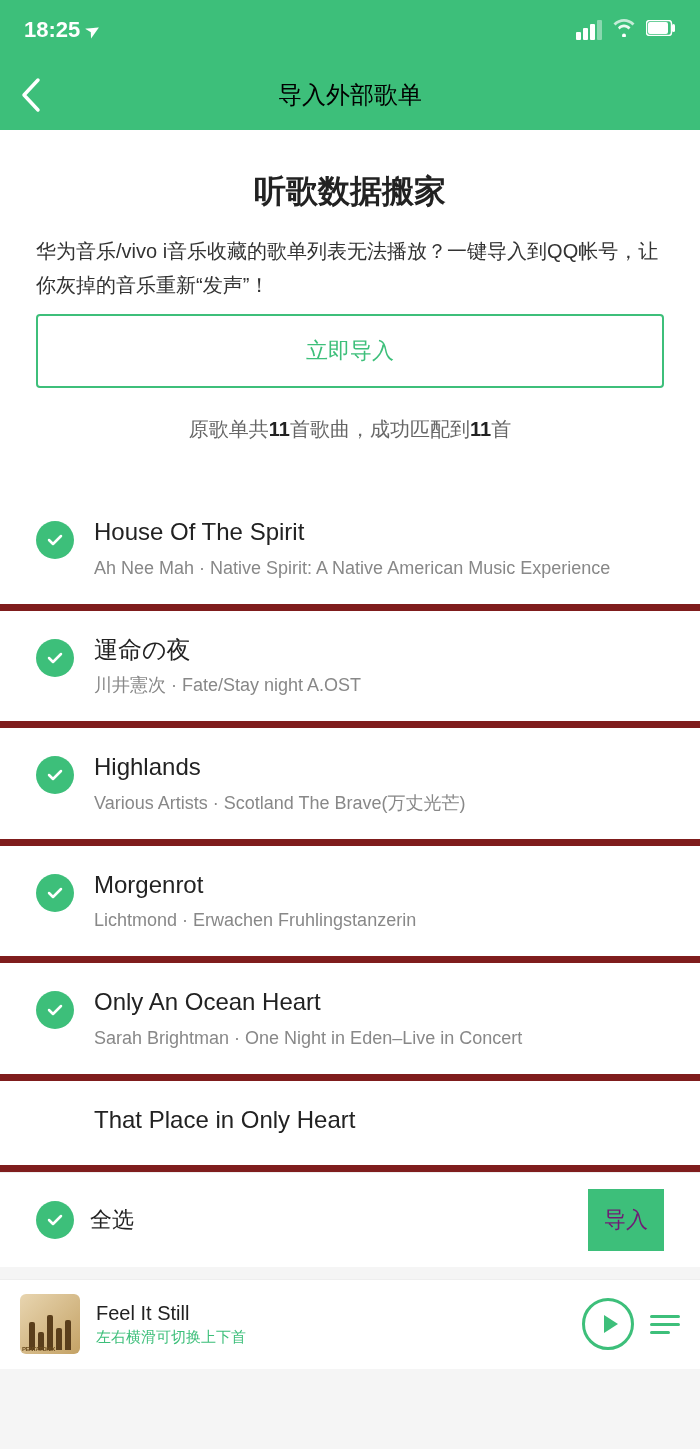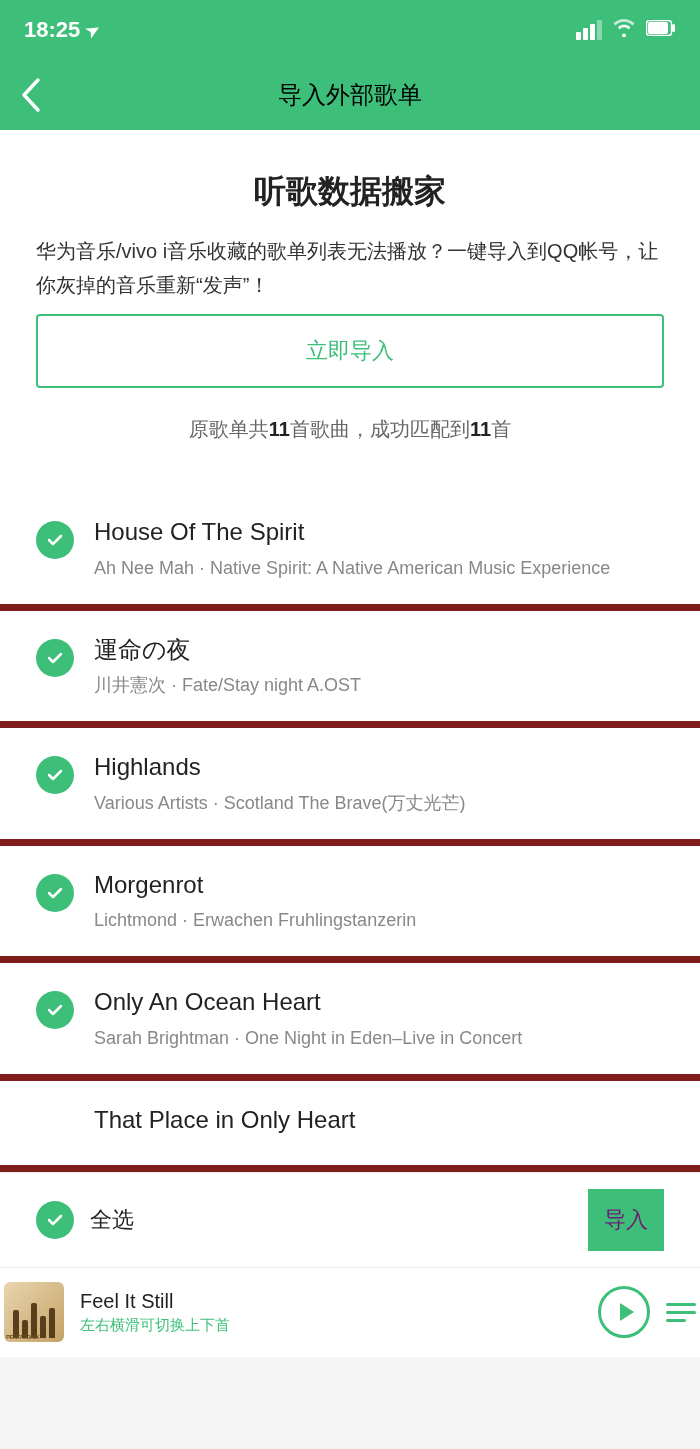--- a/index.html
+++ b/index.html
@@ -203,23 +203,24 @@
       font-size: 22px;
       cursor: pointer;
     }
 
     
     .now-playing {
       background: white;
       border-top: 1px solid #eee;
       display: flex;
       align-items: center;
-      padding: 14px 4px;
+      padding: 14px 20px;
       gap: 16px;
       height: 90px;
+      margin-top: 12px;
     }
     .album-art {
       width: 60px;
       height: 60px;
       border-radius: 6px;
       background: linear-gradient(135deg, #e8d5b0, #c4a265);
       display: flex;
       align-items: flex-end;
       justify-content: center;
       overflow: hidden;

